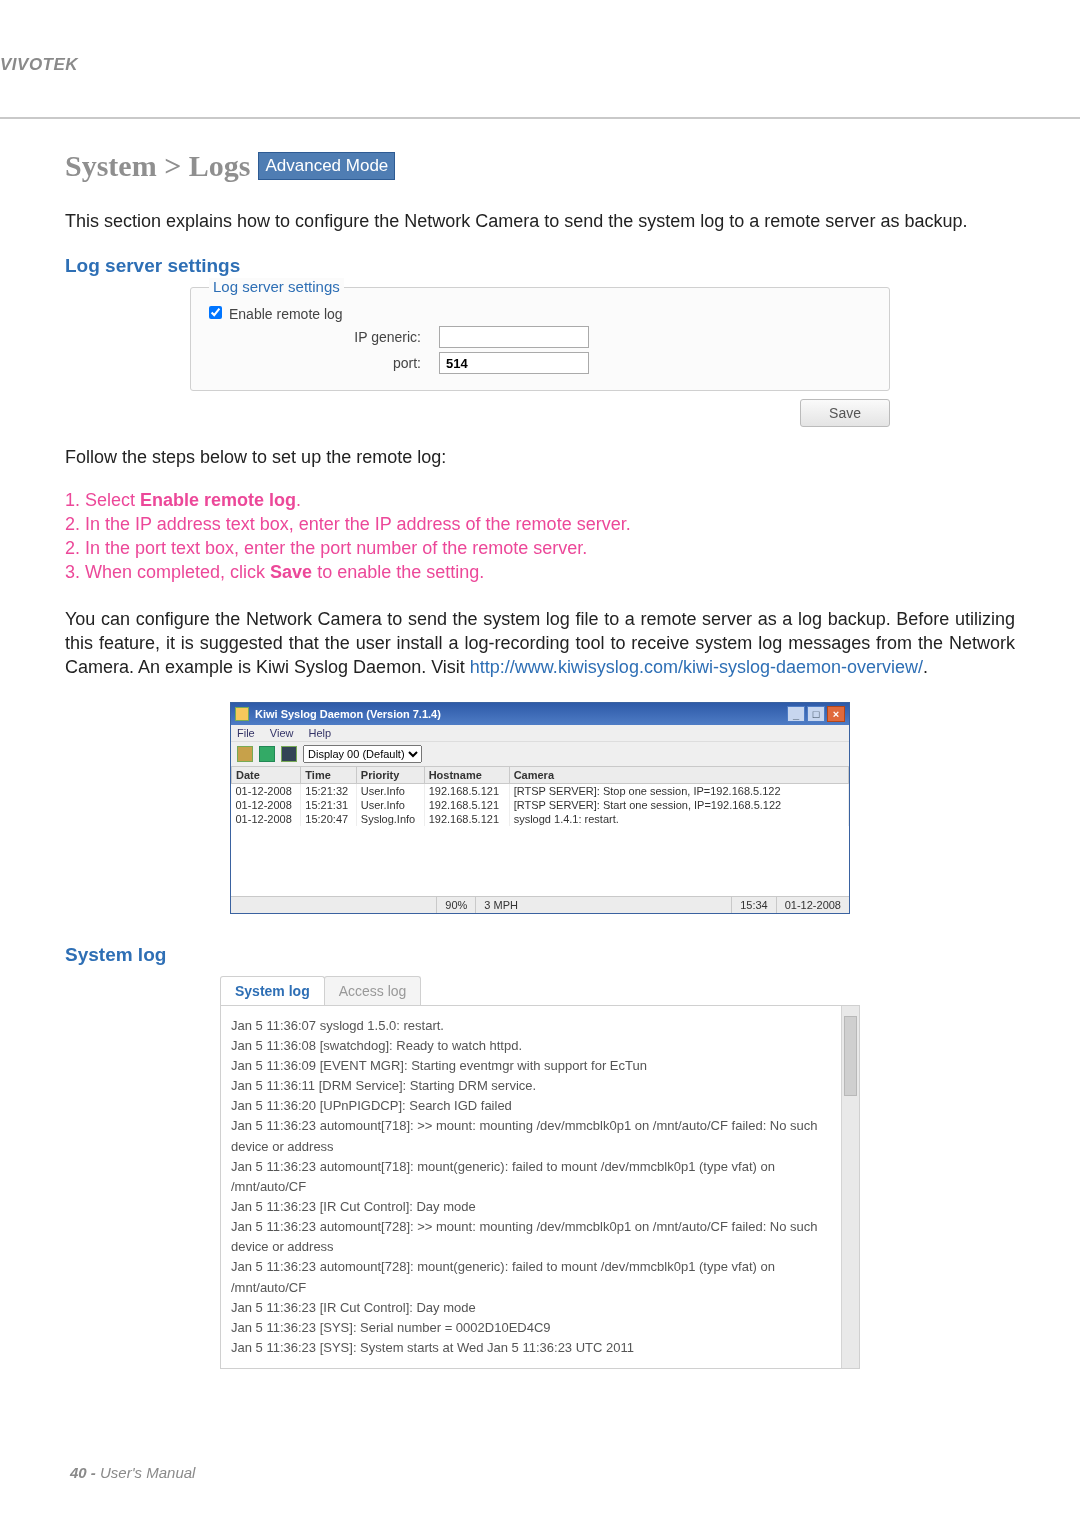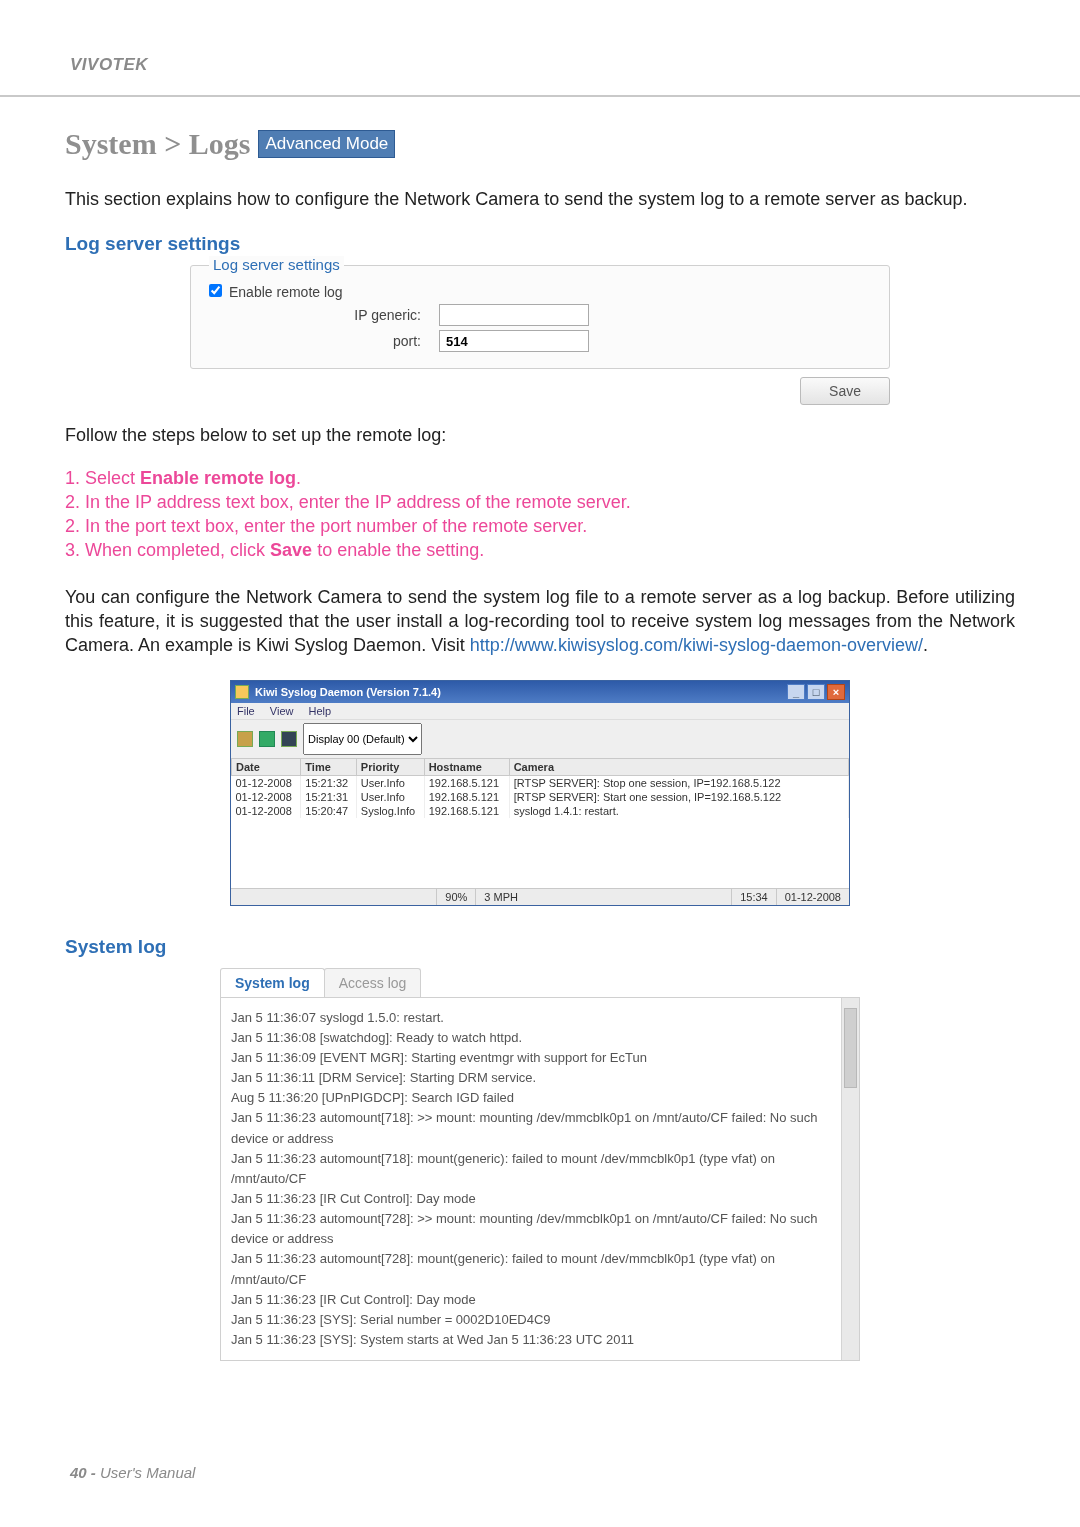--- a/index.html
+++ b/index.html
@@ -5,23 +5,22 @@
   * { box-sizing: border-box; margin: 0; padding: 0; }
   body {
     font-family: Arial, Helvetica, sans-serif;
     background: #fff;
     width: 1080px;
     height: 1527px;
     position: relative;
     color: #333;
   }
   .header-bar {
-    height: 97px;
+    height: 119px;
     border-bottom: 2px solid #c9c9c9;
-    padding-left: 70px;
     padding-top: 55px;
   }
   .brand {
     color: #8a8a8a;
     font-style: italic;
     font-weight: bold;
     font-size: 17px;
     letter-spacing: 0.5px;
   }
   .content {
@@ -120,21 +119,21 @@
   .winbtn { width:18px; height:16px; margin-left:2px; display:inline-flex; align-items:center; justify-content:center; font-size:11px; font-weight:bold;}
   .winbtn.min { background:#c7d6ef; color:#345; border:1px solid #4e7cc5;}
   .winbtn.max { background:#c7d6ef; color:#345; border:1px solid #4e7cc5;}
   .winbtn.close { background:#e06a3c; color:#fff; border:1px solid #b34518;}
   .kiwi-menu { background:#efefef; color:#336; padding:2px 6px; font-size:11px;}
   .kiwi-menu span { margin-right:12px; text-decoration: underline; text-decoration-color: transparent;}
   .kiwi-menu span::first-letter { text-decoration: underline; }
   .kiwi-toolbar { background:#efefef; padding:3px 6px; display:flex; align-items:center; gap:6px; border-top:1px solid #ddd;}
   .kiwi-toolbar .iconsq { width:16px; height:16px; background:#c7a14a; border:1px solid #7a5; }
   .kiwi-toolbar .iconsq.blue { background:#3a6; border-color:#285;}
-  .kiwi-toolbar select { font-size:11px; height:32px;}
+  .kiwi-toolbar select { font-size:11px; height:18px;}
   .kiwi-table { width:100%; border-collapse: collapse; font-size:11px; }
   .kiwi-table th { background:#ececec; border:1px solid #c9c9c9; padding:2px 4px; font-weight:bold; text-align:left; color:#333;}
   .kiwi-table td { border-right:1px solid #eee; padding:1px 4px; color:#333; white-space:nowrap; }
   .kiwi-body { background:#fff; height:130px; overflow:hidden; position:relative;}
   .kiwi-status { background:#ececec; border-top:1px solid #c9c9c9; display:flex; font-size:11px;}
   .kiwi-status div { padding:2px 8px; border-left:1px solid #c9c9c9;}
   .kiwi-status .flex { flex:1; border-left:none;}
   
   .syslog-wrap { width: 640px; margin: 0 auto; }
   .tabs-row { display:flex; font-size:14px; }
@@ -285,21 +284,21 @@
     <div class="tabs-row">
       <div class="tab active">System log</div>
       <div class="tab">Access log</div>
     </div>
     <div class="syslog-box">
       <div class="syslog-entries">
         <p>Jan 5 11:36:07 syslogd 1.5.0: restart.</p>
         <p>Jan 5 11:36:08 [swatchdog]: Ready to watch httpd.</p>
         <p>Jan 5 11:36:09 [EVENT MGR]: Starting eventmgr with support for EcTun</p>
         <p>Jan 5 11:36:11 [DRM Service]: Starting DRM service.</p>
-        <p>Aug 5 11:36:20 [UPnPIGDCP]: Search IGD failed</p>
+        <p>Jan 5 11:36:20 [UPnPIGDCP]: Search IGD failed</p>
         <p>Jan 5 11:36:23 automount[718]: &gt;&gt; mount: mounting /dev/mmcblk0p1 on /mnt/auto/CF failed: No such device or address</p>
         <p>Jan 5 11:36:23 automount[718]: mount(generic): failed to mount /dev/mmcblk0p1 (type vfat) on /mnt/auto/CF</p>
         <p>Jan 5 11:36:23 [IR Cut Control]: Day mode</p>
         <p>Jan 5 11:36:23 automount[728]: &gt;&gt; mount: mounting /dev/mmcblk0p1 on /mnt/auto/CF failed: No such device or address</p>
         <p>Jan 5 11:36:23 automount[728]: mount(generic): failed to mount /dev/mmcblk0p1 (type vfat) on /mnt/auto/CF</p>
         <p>Jan 5 11:36:23 [IR Cut Control]: Day mode</p>
         <p>Jan 5 11:36:23 [SYS]: Serial number = 0002D10ED4C9</p>
         <p>Jan 5 11:36:23 [SYS]: System starts at Wed Jan 5 11:36:23 UTC 2011</p>
       </div>
       <div class="syslog-scroll">

